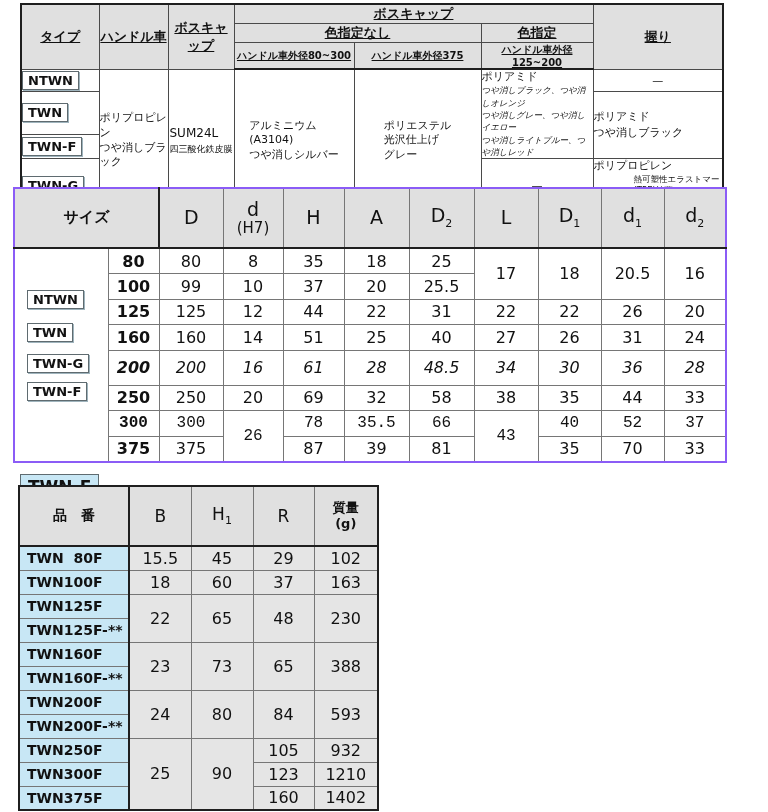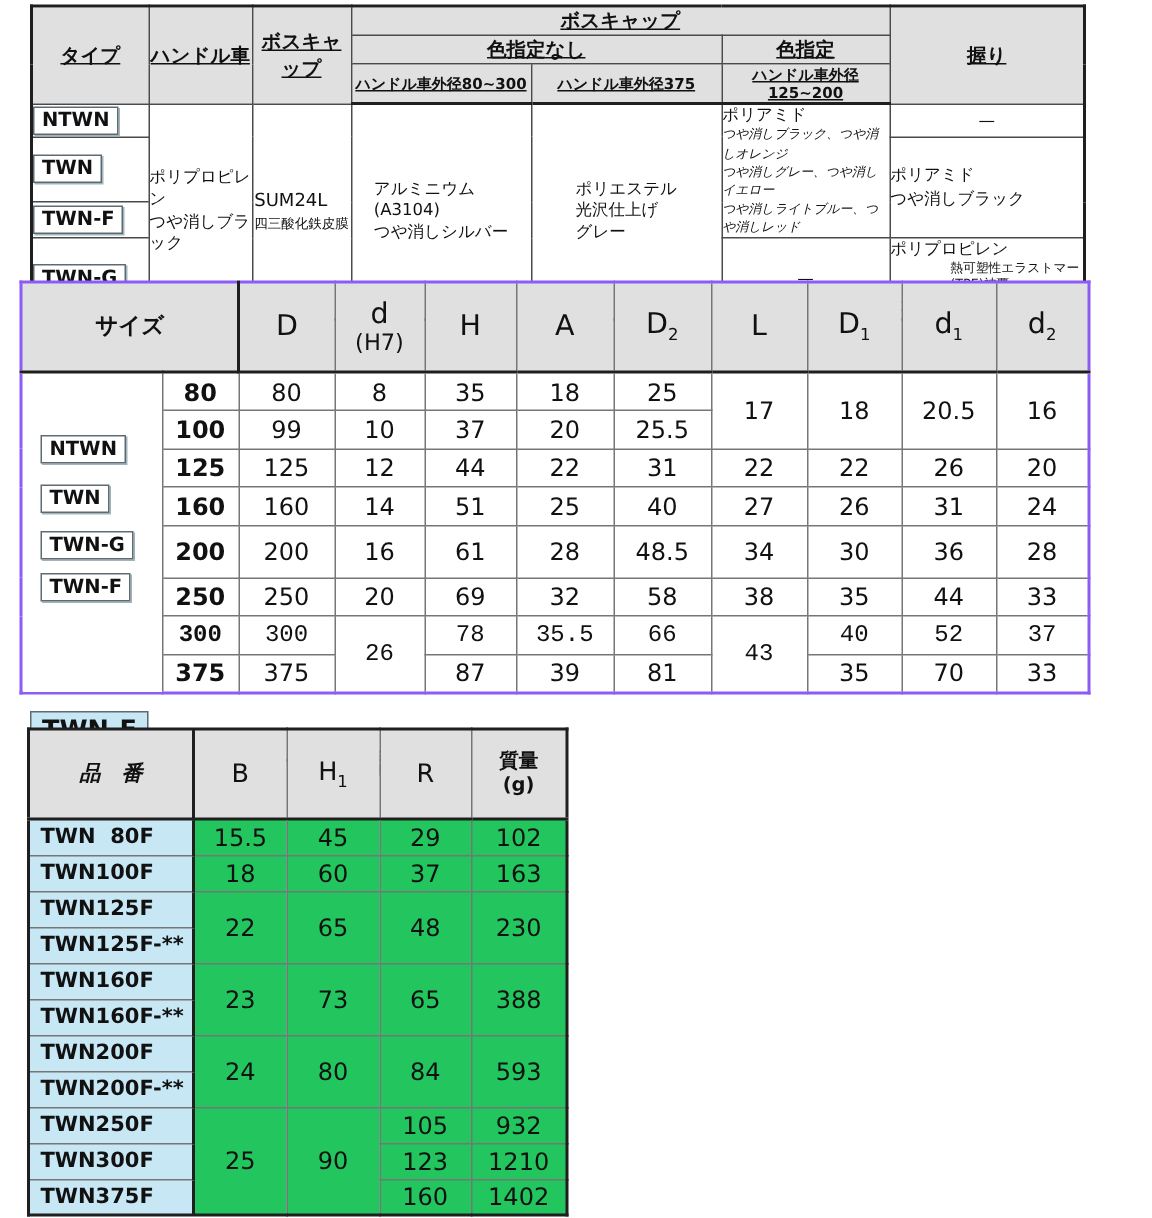--- a/index.html
+++ b/index.html
@@ -52,25 +52,25 @@
   
   .sec-title{position:absolute;left:20px;top:452px;display:flex;align-items:center;gap:7px;}
   .sec-box{background:var(--blue,#c8e7f5);border:1px solid #5f6b70;font-weight:bold;
            font-size:17px;line-height:24px;padding:0 7px;}
   .sec-text{font-weight:bold;font-size:19px;margin-top:44px;}
 
   
   .bot{position:absolute;left:18px;top:485px;width:359px;border:2px solid #1f1f1f;}
   .bot th,.bot td{border:1px solid #767676;vertical-align:middle;padding:0;}
   .bot th{background:var(--gray,#e0e0e0);border-bottom:2px solid #1f1f1f;text-align:center;}
-  .bot th.parth{font-size:14px;font-weight:bold;border-right:2px solid #1f1f1f;font-style:italic;}
+  .bot th.parth{font-size:14px;font-weight:bold;border-right:2px solid #1f1f1f;}
   .bot th.letter{font-size:17px;font-weight:normal;}
   .bot th.letter sub{font-size:11px;}
   .bot th.mass{font-size:13px;font-weight:bold;line-height:1.25;}
-  .bot td{font-size:16px;text-align:center;background:#22c55e;}
+  .bot td{font-size:16px;text-align:center;background:#e5e5e5;}
   .bot td.part{background:var(--blue,#c8e7f5);font-weight:bold;font-size:14px;
                text-align:left;padding-left:7px;white-space:pre;border-right:2px solid #1f1f1f;}
 </style>
 </head>
 <body style="--blue: #c8e7f5; --gray: #e0e0e0;">
 
 <table class="top">
   <colgroup>
     <col style="width:78px">
       <col style="width:69px">
@@ -210,21 +210,21 @@
         <td>160</td>
         <td>14</td>
         <td>51</td>
         <td>25</td>
         <td>40</td>
         <td>27</td>
         <td>26</td>
         <td>31</td>
         <td>24</td>
       </tr>
-      <tr style="height: 35px;">
+      <tr style="height: 35px; font-style: italic;">
         <td class="sizec">200</td>
         <td>200</td>
         <td>16</td>
         <td>61</td>
         <td>28</td>
         <td>48.5</td>
         <td>34</td>
         <td>30</td>
         <td>36</td>
         <td>28</td>

